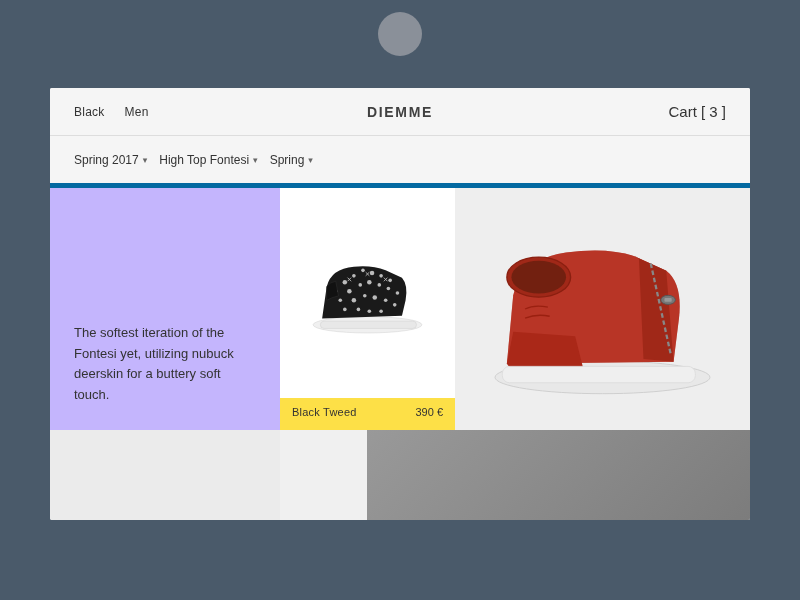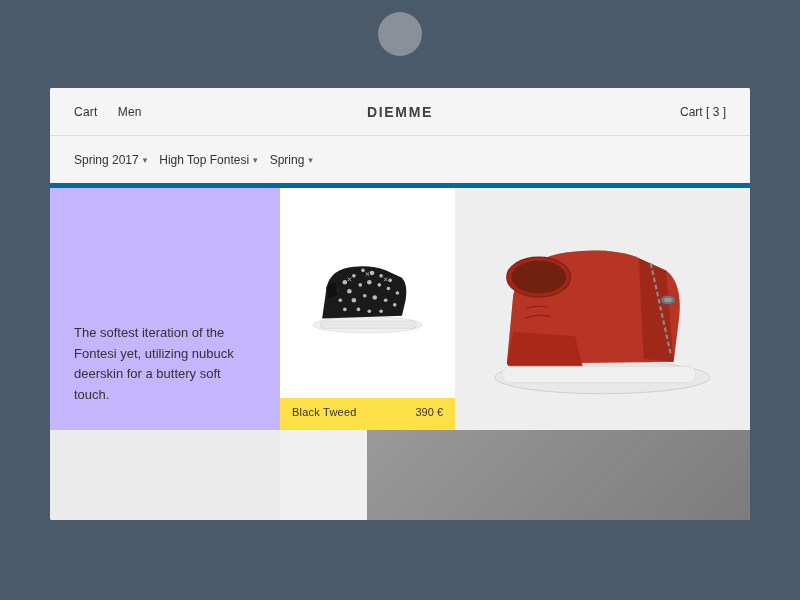--- a/index.html
+++ b/index.html
@@ -78,21 +78,21 @@
       font-size: 14px;
       font-weight: 700;
       letter-spacing: 0.12em;
       color: #404040;
       position: absolute;
       left: 50%;
       transform: translateX(-50%);
     }
 
     .header-right {
-      font-size: 12px;
+      font-size: 15px;
       color: #333;
       cursor: pointer;
     }
 
     
     .filter-bar {
       padding: 0 24px;
       height: 52px;
       display: flex;
       align-items: center;
@@ -224,21 +224,21 @@
 <body>
 
 <div class="outer-container">
 
   <div class="top-circle"></div>
 
   <div class="card">
 
     <div class="header" style="position:relative;">
       <div class="header-left">
-        <span class="header-nav-item">Cart</span>
+        <span class="header-nav-item">Black</span>
         <span class="header-nav-item">Men</span>
       </div>
       <span class="header-brand">DIEMME</span>
       <span class="header-right">Cart [ 3 ]</span>
     </div>
 
     <div class="filter-bar">
       <div class="filter-item">
         <span>Spring 2017</span>
         <span class="chevron">▾</span>

